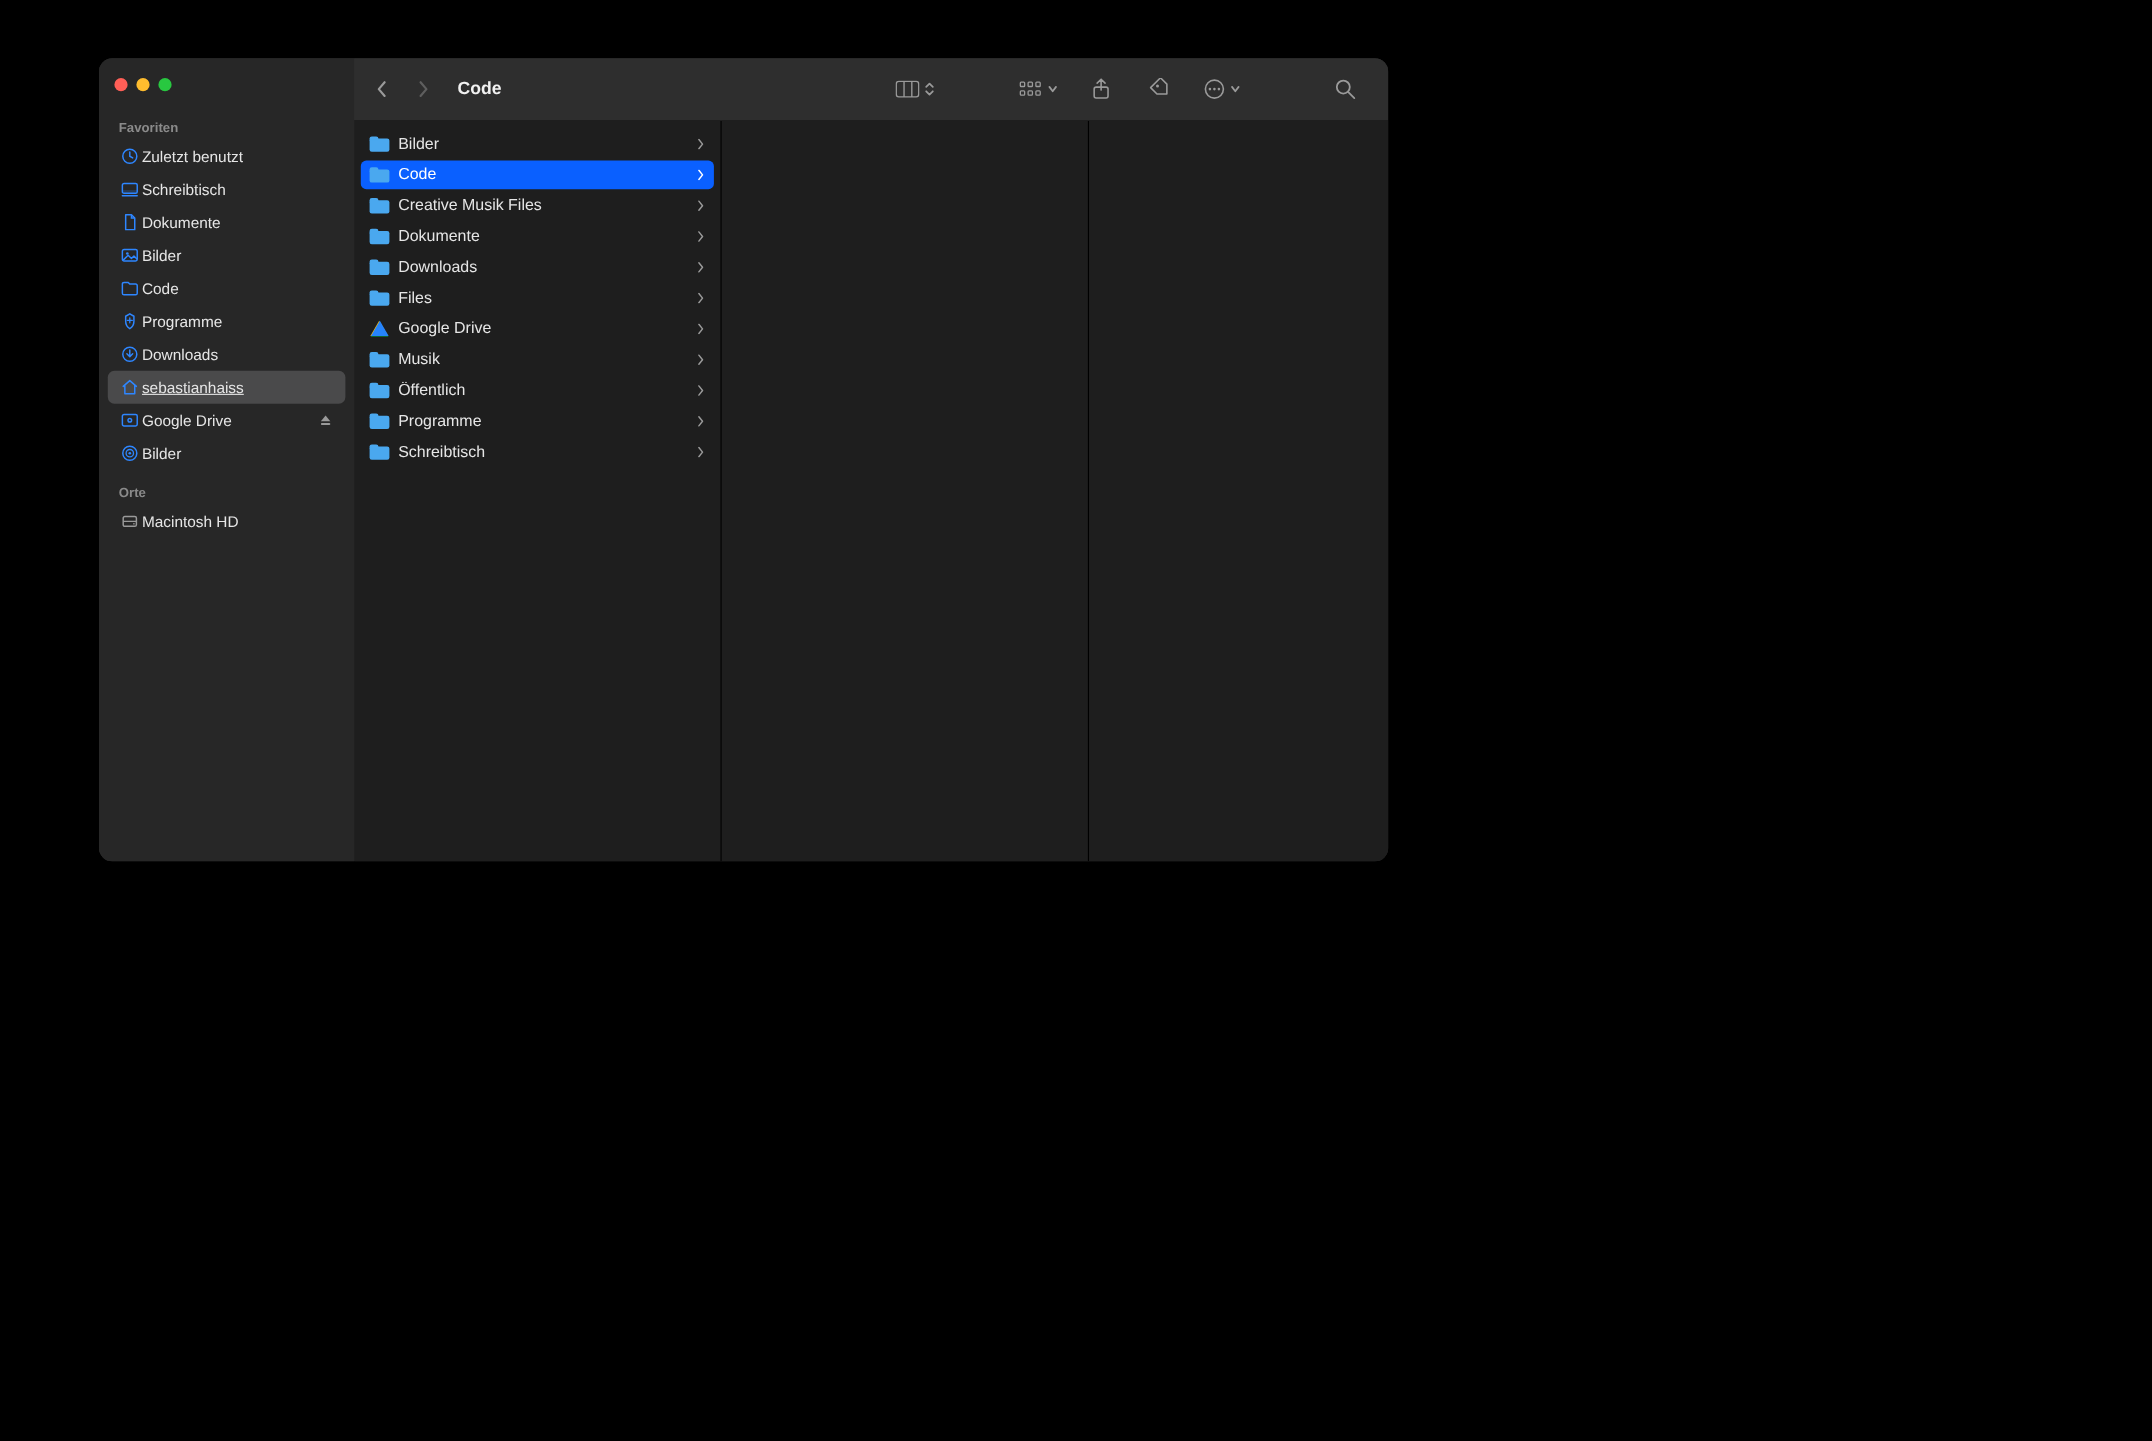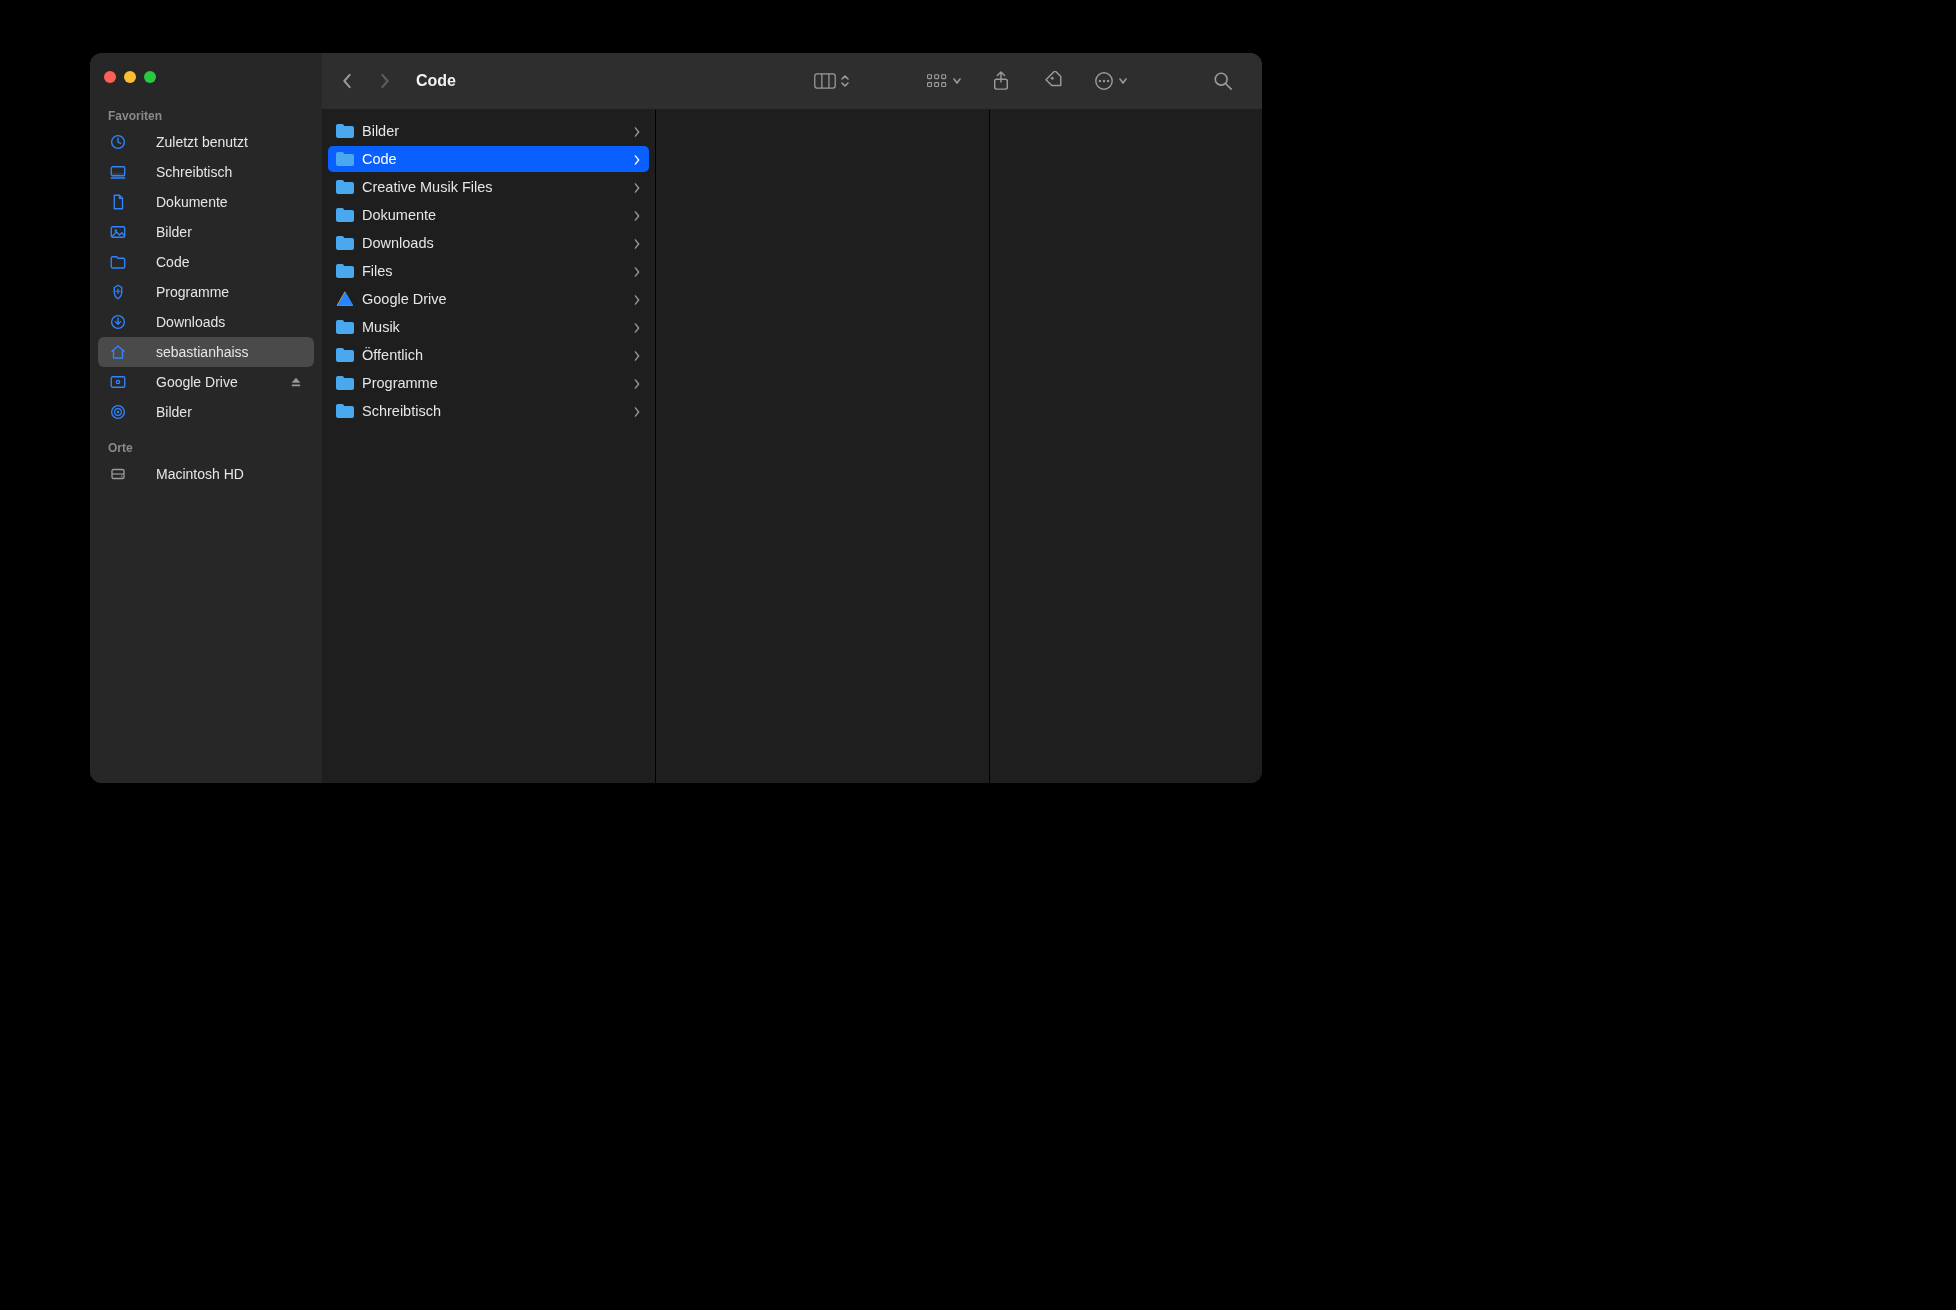--- a/index.html
+++ b/index.html
@@ -39,25 +39,25 @@
     box-sizing:border-box;
   }
   .traffic{display:flex;gap:8px;padding:4px 0 18px 14px;}
   .dot{width:12px;height:12px;border-radius:50%;}
   .dot.r{background:#ff5f57;}
   .dot.y{background:#febc2e;}
   .dot.g{background:#28c840;}
   .sb-section{font-size:12px;color:var(--text-dim);padding:8px 18px 4px;font-weight:600;}
   .sb-items{display:flex;flex-direction:column;padding:0 8px;}
   .sb-item{
-    display:flex;align-items:center;gap:28px;
+    display:flex;align-items:center;gap:1px;
     height:30px;border-radius:6px;padding:0 10px;
     color:var(--text);position:relative;
   }
-  .sb-item.active{background:var(--sb-active);}
+  .sb-item.active{background:var(--sb-active);text-decoration:underline;}
   .sb-item .icn{width:20px;height:20px;display:flex;align-items:center;justify-content:center;flex:none;}
   .sb-item .icn svg{display:block;}
   .sb-item .lbl{flex:1;white-space:nowrap;overflow:hidden;text-overflow:ellipsis;font-size:14px;}
   .sb-item .eject{width:16px;height:16px;display:flex;align-items:center;justify-content:center;color:var(--icon-dim);}
   
   .main{flex:1;display:flex;flex-direction:column;min-width:0;}
   .toolbar{
     height:56px;flex:none;
     background:var(--chrome);
     display:flex;align-items:center;

